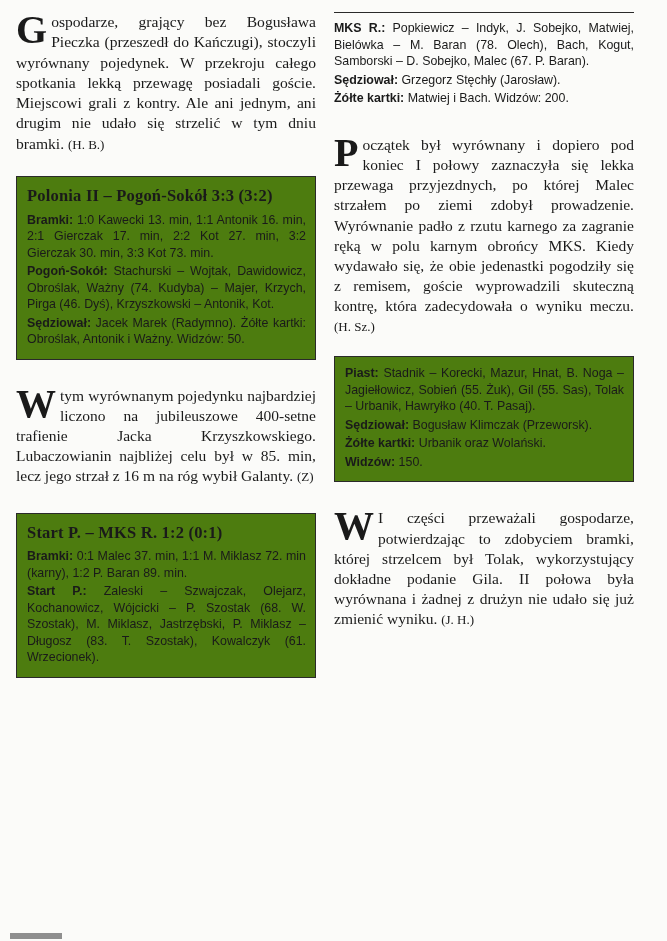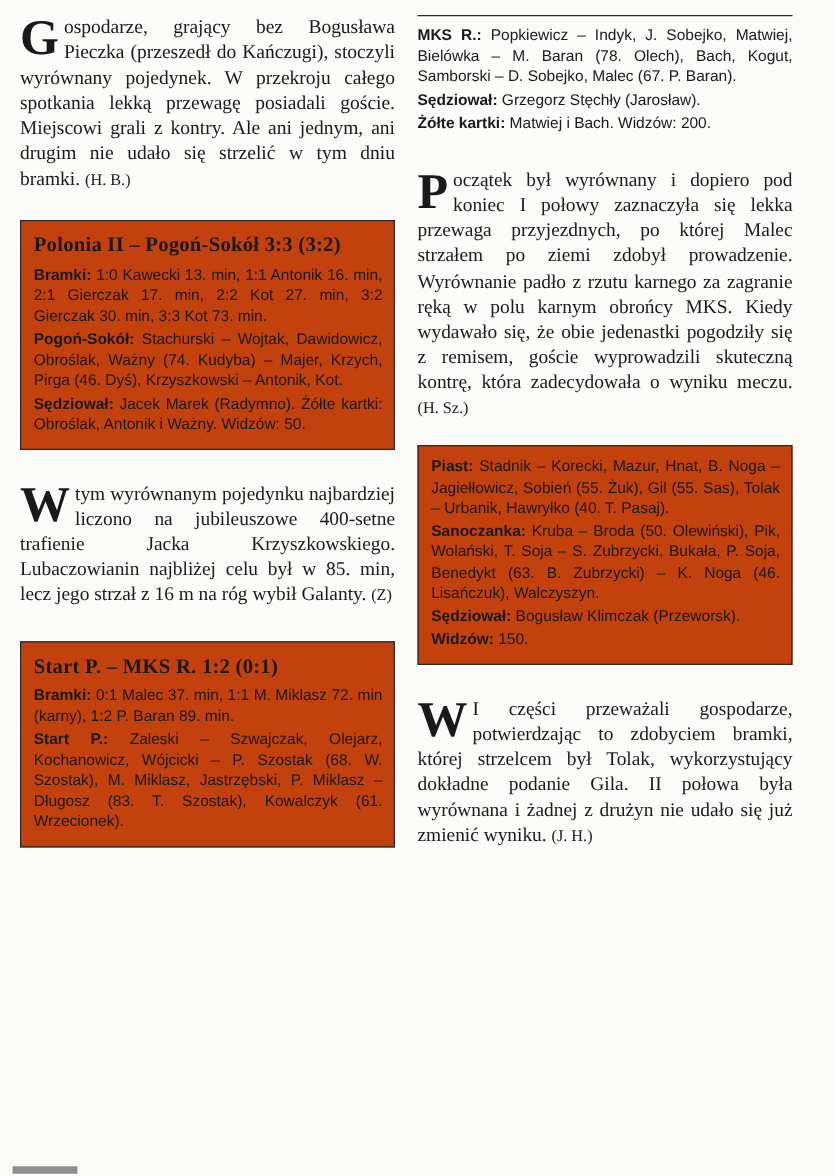--- a/index.html
+++ b/index.html
@@ -56,21 +56,21 @@
     font-family: "Liberation Serif", serif;
   }
 
   
   .matchbox {
     border: 1px solid #2a2a2a;
     padding: 8px 9px 9px 10px;
     font-family: "Liberation Sans", sans-serif;
     font-size: 12.4px;
     line-height: 1.33;
-    background: #c2410c;
+    background: #4d7c0f;
   }
   .match-title {
     font-family: "Liberation Serif", serif;
     font-weight: bold;
     font-size: 16.5px;
     margin: 0 0 5px 0;
     letter-spacing: 0.2px;
   }
   .mline { margin: 0 0 2px 0; text-align: left; }
   .lbl { font-weight: bold; }
@@ -142,22 +142,22 @@
       </div>
 
       <div class="spacer-26"></div>
 
       <p class="prose"><span class="dropcap">P</span><span>oczątek był wyrównany i dopiero pod koniec I połowy zaznaczyła się lekka przewaga przyjezdnych, po której Malec strzałem po ziemi zdobył prowadzenie. Wyrównanie padło z rzutu karnego za zagranie ręką w polu karnym obrońcy MKS. Kiedy wydawało się, że obie jedenastki pogodziły się z remisem, goście wyprowadzili skuteczną kontrę, która zadecydowała o wyniku meczu.</span> <span class="sig">(H. Sz.)</span></p>
 
       <div class="spacer-20"></div>
 
       <div class="matchbox">
         <div class="mline just"><span class="lbl">Piast:</span> <span>Stadnik – Korecki, Mazur, Hnat, B. Noga – Jagiełłowicz, Sobień (55. Żuk), Gil (55. Sas), Tolak – Urbanik, Hawryłko (40. T. Pasaj).</span></div>
-        <div class="mline just"><span class="lbl">Sanoczanka:</span> <span>Kruba – Broda (50. Olewiński), Pik, Wolański, T. Soja – S. Zubrzycki, Bukała, P. Soja, Benedykt (63. B. Zubrzycki) – K. Noga (46. Lisańczuk), Walczyszyn.</span></div>
         <div class="mline just"><span class="lbl">Sędziował:</span> <span>Bogusław Klimczak (Przeworsk).</span></div>
+        <div class="mline just"><span class="lbl">Żółte kartki:</span> <span>Urbanik oraz Wolański.</span></div>
         <div class="mline just"><span class="lbl">Widzów:</span> <span>150.</span></div>
       </div>
 
       <div class="spacer-26"></div>
 
       <p class="prose"><span class="dropcap">W</span><span>I części przeważali gospodarze, potwierdzając to zdobyciem bramki, której strzelcem był Tolak, wykorzystujący dokładne podanie Gila. II połowa była wyrównana i żadnej z drużyn nie udało się już zmienić wyniku.</span> <span class="sig">(J. H.)</span></p>
 
     </div>
   </div>
 

